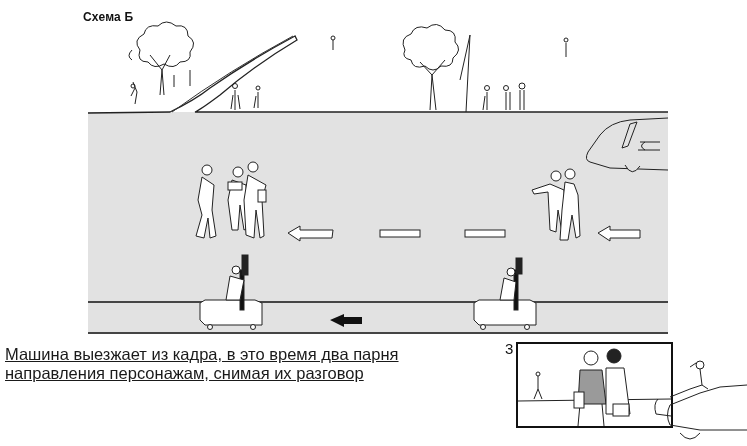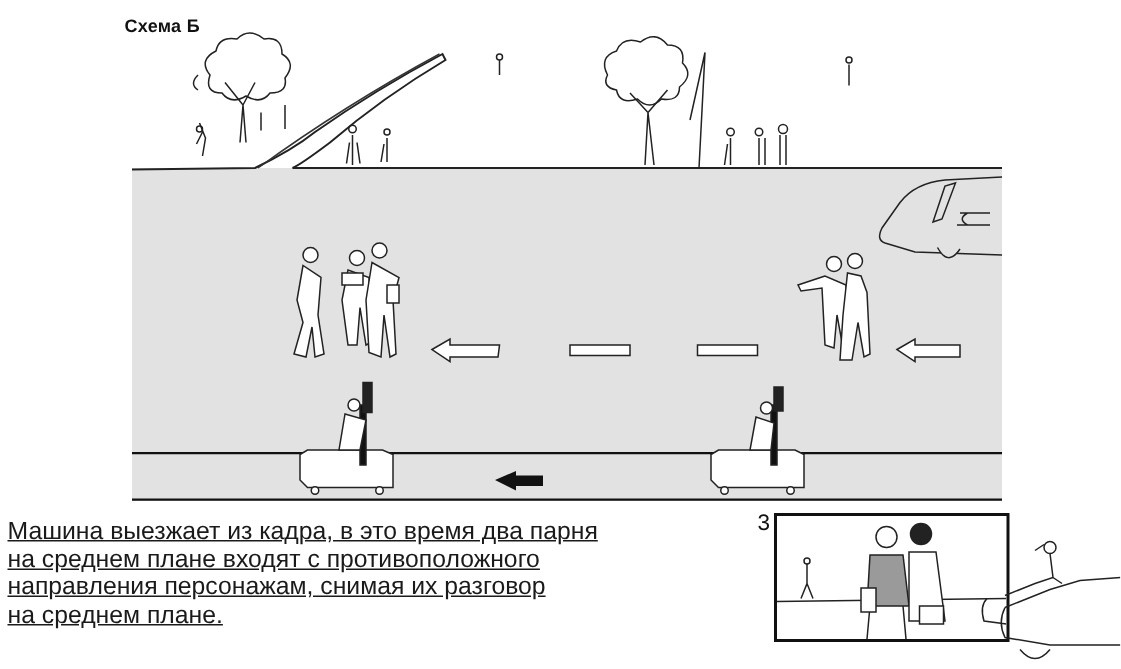--- a/index.html
+++ b/index.html
@@ -110,23 +110,21 @@
     <circle cx="511" cy="272" r="4"></circle>
     <path d="M504 278 L500 300 L514 300 L516 282 Z"></path>
     <rect x="516" y="258" width="6" height="16" fill="#222"></rect>
   </g>
 
   <path d="M330 320 L344 314 L344 317 L362 317 L362 324 L344 324 L344 327 Z" fill="#111"></path>
 </svg>
 
 <div class="caption">
   <div>Машина выезжает из кадра, в это время два парня</div>
-  <div>на среднем плане входят с противоположного</div>
   <div>направления персонажам, снимая их разговор</div>
-  <div>на среднем плане.</div>
 </div>
 
 <div class="panel-num">3</div>
 
 <div class="panel">
   <svg width="153" height="82" viewBox="0 0 153 82" xmlns="http://www.w3.org/2000/svg">
     <line x1="0" y1="57" x2="153" y2="55" stroke="#222" stroke-width="1"></line>
     <g fill="none" stroke="#222" stroke-width="1">
       <circle cx="20" cy="30" r="2"></circle>
       <path d="M20 32 L20 45 L16 55 M20 45 L24 55"></path>

